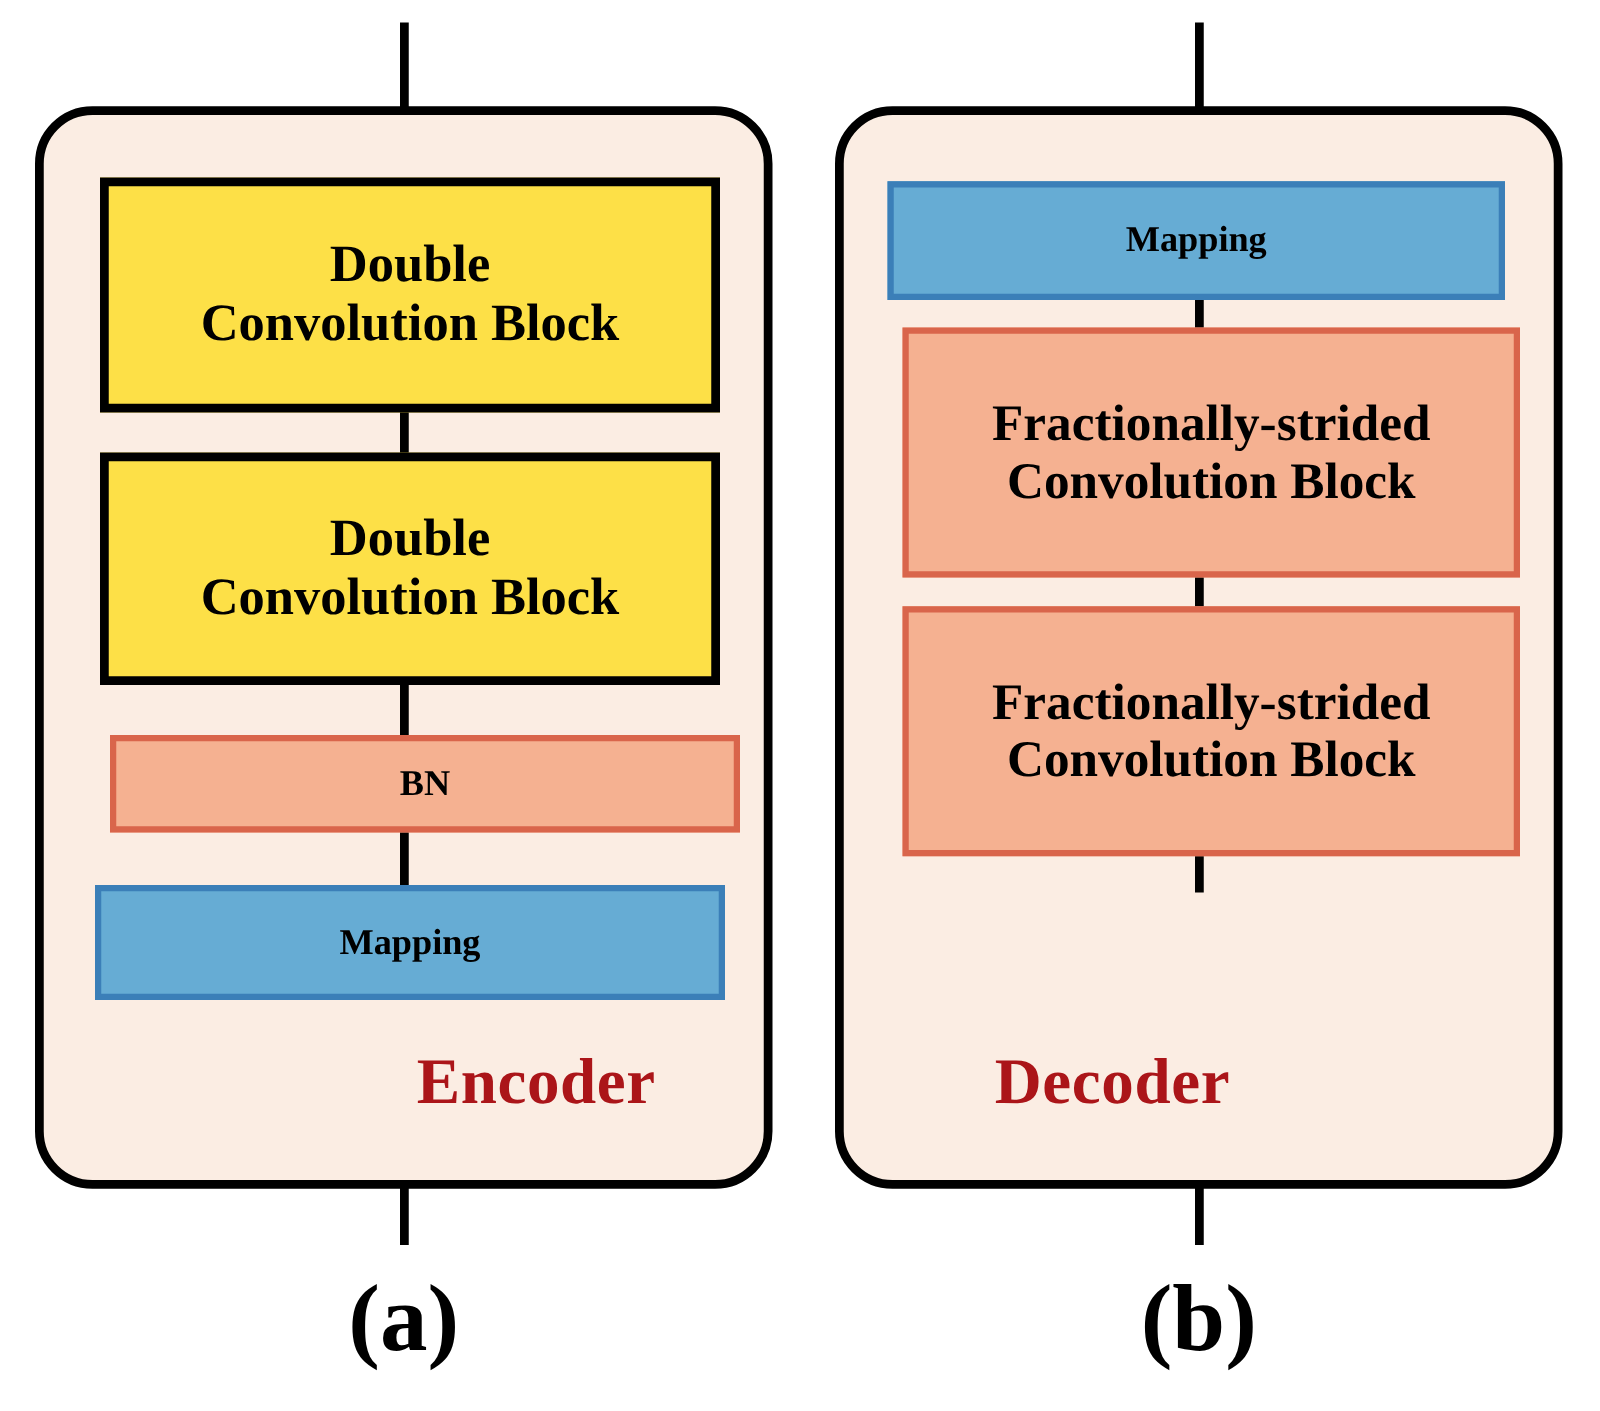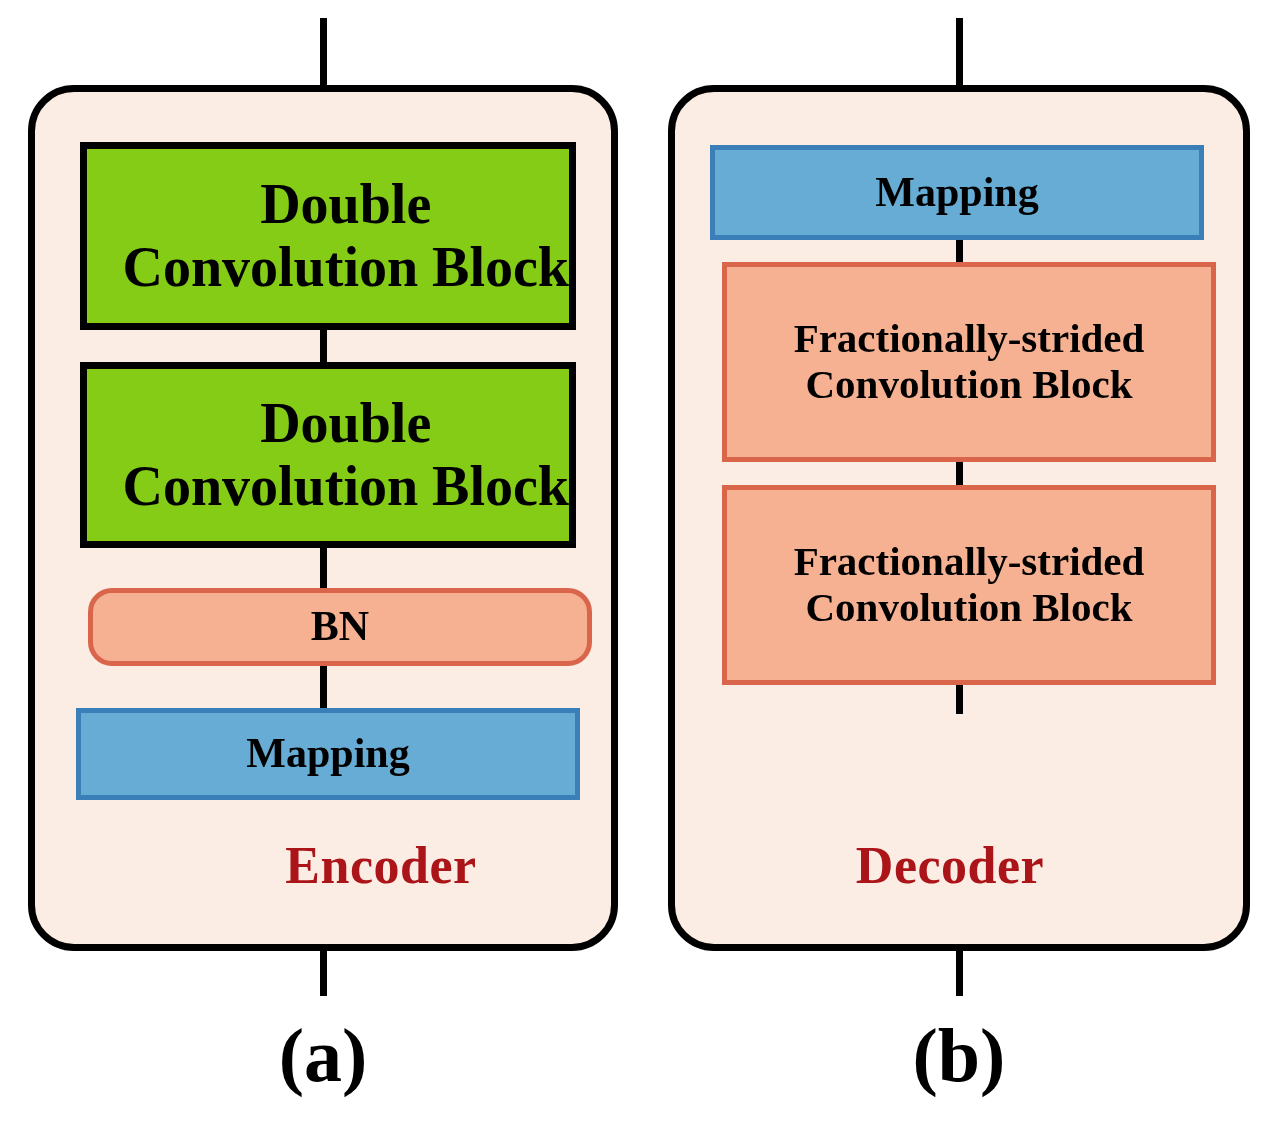--- a/index.html
+++ b/index.html
@@ -55,42 +55,41 @@
     align-items: center;
     justify-content: center;
     text-align: center;
     color: #000000;
     font-weight: bold;
     line-height: 1.12;
     z-index: 2;
   }
 
   .blk-purple {
-    background: #84cc16;
+    background: #fde047;
     border: 7px solid #000000;
-    font-size: 56px;
-    justify-content: flex-end;
+    font-size: 42px;
   }
 
   .blk-orange {
     background: #F5B191;
     border: 5px solid #D9654B;
     font-size: 41px;
     margin-left: 12px;
   }
 
   .blk-blue {
     background: #66ACD4;
     border: 5px solid #3B7FB8;
     font-size: 41px;
   }
 
   .blk-orange.small,
   .blk-blue.small {
-    font-size: 42px;
+    font-size: 29px;
     font-family: Liberation Serif, serif;
   }
 
   
   .role-label {
     position: absolute;
     text-align: center;
     color: #AB1519;
     font-weight: bold;
     font-size: 52px;
@@ -124,29 +123,29 @@
   <div class="blk blk-purple" style="left:80px; top:142px; width:496px; height:188px;">
     <span style="white-space:pre-line;">Double
 Convolution Block</span>
   </div>
 
   <div class="blk blk-purple" style="left:80px; top:362px; width:496px; height:186px;">
     <span style="white-space:pre-line;">Double
 Convolution Block</span>
   </div>
 
-  <div class="blk blk-orange small" style="left:76px; top:588px; width:504px; height:78px;border-radius:24px;">
+  <div class="blk blk-orange small" style="left:76px; top:588px; width:504px; height:78px;">
     <span style="white-space:pre-line;">BN</span>
   </div>
 
   <div class="blk blk-blue small" style="left:76px; top:708px; width:504px; height:92px;">
     <span style="white-space:pre-line;">Mapping</span>
   </div>
 
-  <div class="role-label" style="left:28px; top:836px; width:706px;">Encoder</div>
+  <div class="role-label" style="left:28px; top:836px; width:706px;padding-left:48px;">Encoder</div>
 
   <div class="stub" style="left:320px; top:948px; height:48px;"></div>
 
   <div class="caption" style="left:28px; top:1012px; width:590px;">(a)</div>
 
   <div class="stub" style="left:956px; top:18px; height:72px;"></div>
 
   <div class="panel" style="left:668px; top:85px; width:582px; height:866px;"></div>
 
   <div class="link" style="left:956px; top:234px; height:36px;"></div>
@@ -161,19 +160,19 @@
     <span style="white-space:pre-line;">Fractionally-strided
 Convolution Block</span>
   </div>
 
   <div class="blk blk-orange" style="left:710px; top:485px; width:494px; height:200px;">
     <span style="white-space:pre-line;">Fractionally-strided
 Convolution Block</span>
   </div>
 
 
-  <div class="role-label" style="left:700px; top:836px; width:500px;">Decoder</div>
+  <div class="role-label" style="left:640px; top:836px; width:500px;">Decoder</div>
 
   <div class="stub" style="left:956px; top:948px; height:48px;"></div>
 
   <div class="caption" style="left:668px; top:1012px; width:582px;">(b)</div>
 
 </div>
 
 </body></html>

